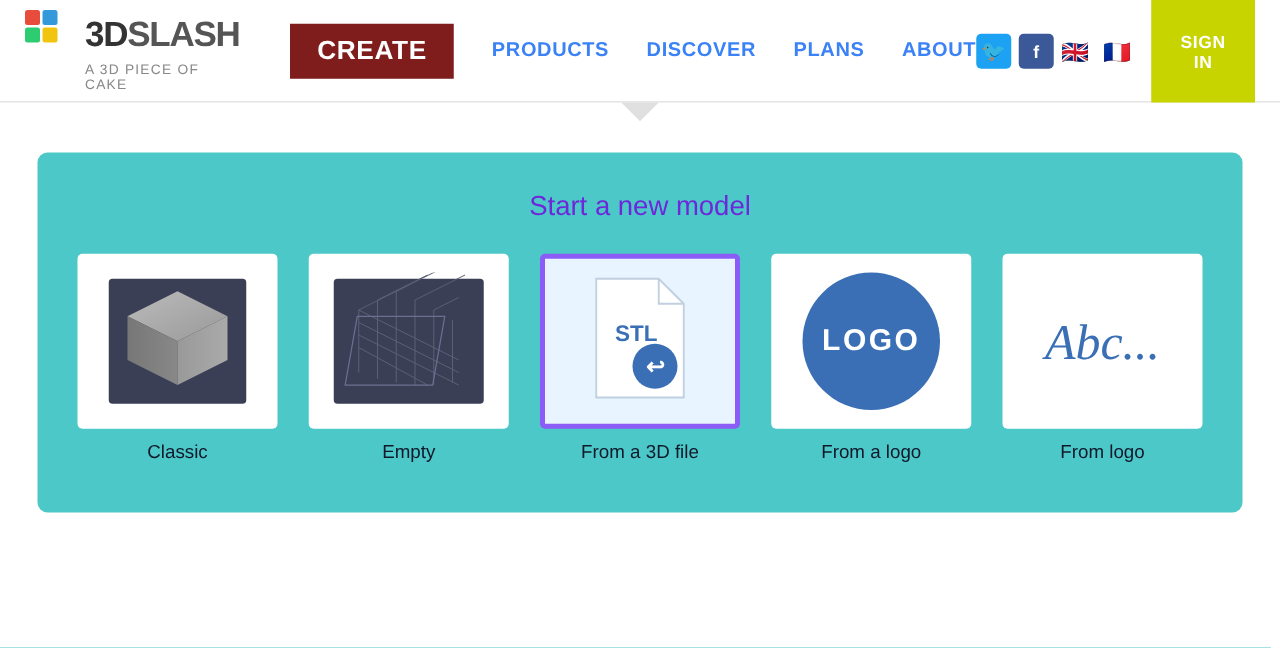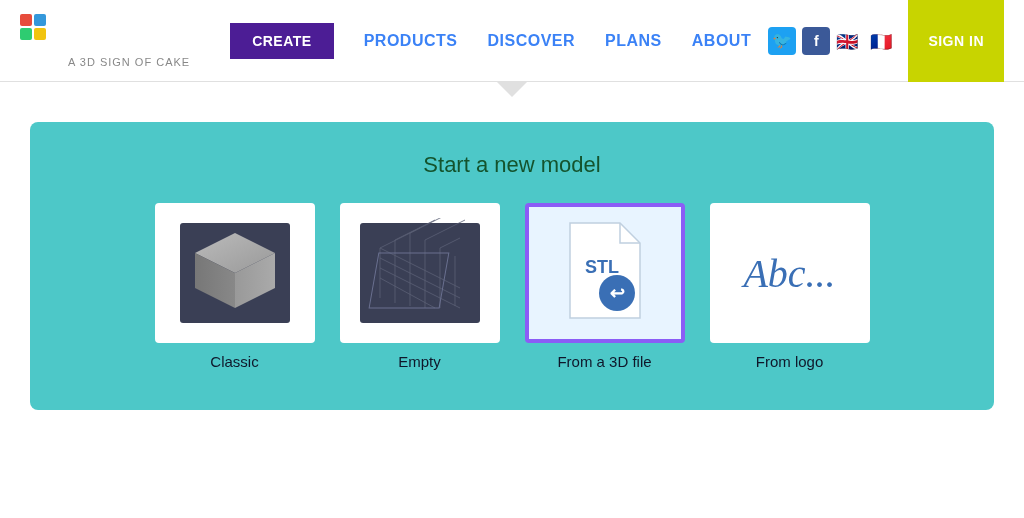--- a/index.html
+++ b/index.html
@@ -46,24 +46,24 @@
       margin-top: 2px;
       margin-left: 48px;
     }
     nav {
       display: flex;
       align-items: center;
       gap: 30px;
       flex: 1;
     }
     .nav-create {
-      background: #4c1d95;
+      background: #7f1d1d;
       color: white;
       font-weight: bold;
-      font-size: 14px;
+      font-size: 21px;
       padding: 10px 22px;
       border: none;
       cursor: pointer;
       letter-spacing: 0.5px;
     }
     .nav-link {
       color: #3b82f6;
       font-size: 16px;
       font-weight: 600;
       text-decoration: none;
@@ -131,21 +131,21 @@
     .main-content {
       padding: 20px 30px;
     }
     .model-panel {
       background: #4dc8c8;
       border-radius: 8px;
       padding: 30px 40px 40px;
     }
     .panel-title {
       text-align: center;
-      color: #14532d;
+      color: #6d28d9;
       font-size: 22px;
       font-weight: 400;
       margin-bottom: 25px;
     }
     .model-options {
       display: flex;
       justify-content: center;
       gap: 25px;
     }
     .model-option {
@@ -204,22 +204,25 @@
 <header class="header">
   <div class="logo-area">
     <div class="logo-top">
 
       <svg class="logo-icon" viewBox="0 0 40 40" xmlns="http://www.w3.org/2000/svg">
         <rect x="0" y="0" width="12" height="12" fill="#e74c3c" rx="2"></rect>
         <rect x="14" y="0" width="12" height="12" fill="#3498db" rx="2"></rect>
         <rect x="0" y="14" width="12" height="12" fill="#2ecc71" rx="2"></rect>
         <rect x="14" y="14" width="12" height="12" fill="#f1c40f" rx="2"></rect>
       </svg>
+      <span class="logo-text">
+        <strong>3D</strong><span style="color:#555;font-weight:900;">SLASH</span>
+      </span>
     </div>
-    <div class="logo-subtitle">A 3D SIGN OF CAKE</div>
+    <div class="logo-subtitle">A 3D PIECE OF CAKE</div>
   </div>
 
   <nav>
     <button class="nav-create">CREATE</button>
     <a class="nav-link">PRODUCTS</a>
     <a class="nav-link">DISCOVER</a>
     <a class="nav-link">PLANS</a>
     <a class="nav-link">ABOUT</a>
   </nav>
 
@@ -318,20 +321,26 @@
 
             <text x="30" y="55" font-family="Arial" font-size="18" font-weight="bold" fill="#3a6fb5">STL</text>
 
             <circle cx="62" cy="75" r="18" fill="#3a6fb5"></circle>
             <text x="55" y="81" font-family="Arial" font-size="18" font-weight="bold" fill="white">↩</text>
           </svg>
         </div>
         <span class="model-label">From a 3D file</span>
       </div>
 
+      <div class="model-option">
+        <div class="model-thumb">
+          <div class="logo-circle">LOGO</div>
+        </div>
+        <span class="model-label">From a logo</span>
+      </div>
 
       <div class="model-option">
         <div class="model-thumb">
           <span class="abc-text">Abc...</span>
         </div>
         <span class="model-label">From logo</span>
       </div>
 
     </div>
   </div>

